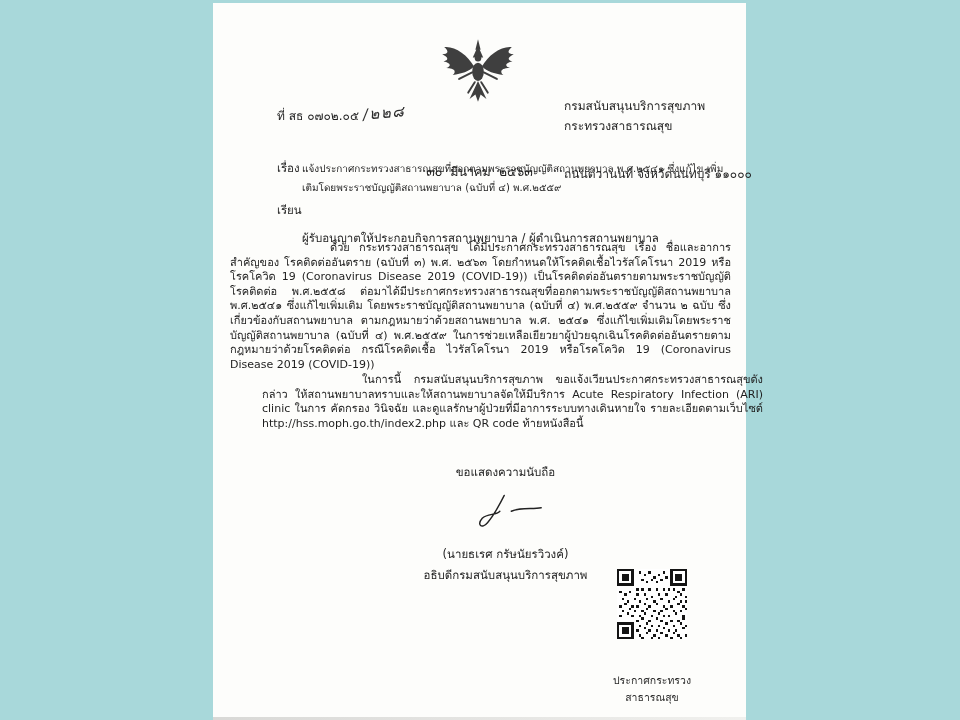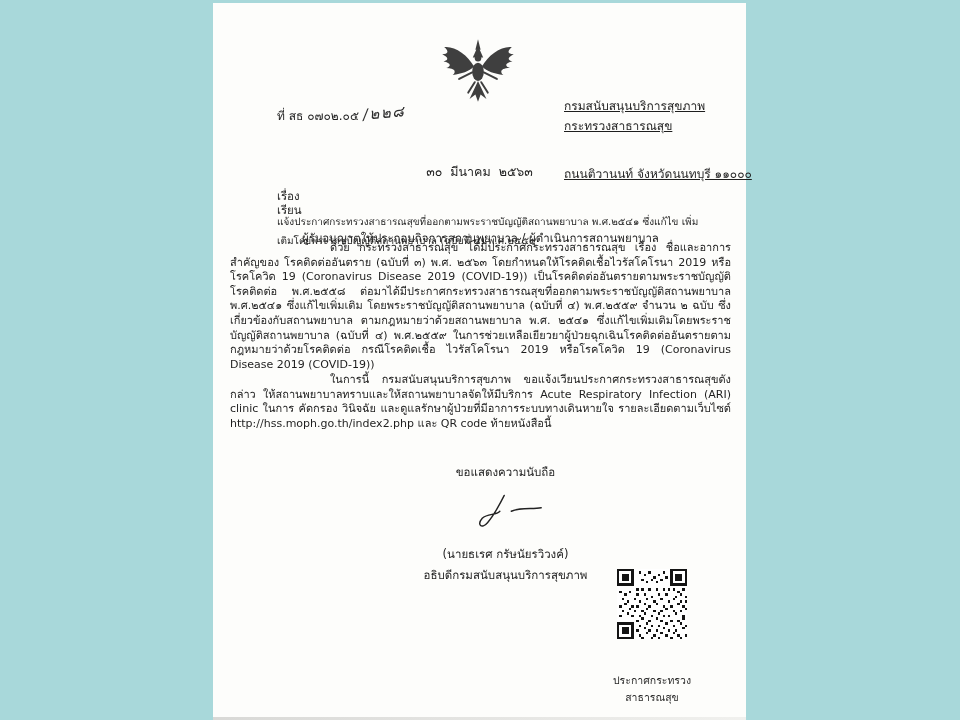--- a/index.html
+++ b/index.html
@@ -6,32 +6,32 @@
   body{font-family:"DejaVu Sans","Liberation Sans",sans-serif;}
   .slide{position:relative;width:960px;height:720px;background:#a8d8da;overflow:hidden;}
   .page{position:absolute;left:213px;top:3px;width:533px;height:717px;background:#fdfdfb;color:#1e1e1e;}
   .page::after{content:"";position:absolute;left:0;right:0;bottom:0;height:3px;
     background:linear-gradient(to right,#c9c9c6,#ebebe8);opacity:.7;}
   .abs{position:absolute;}
   .ref-line{left:64px;top:100px;font-size:12px;white-space:nowrap;}
   .ref-hand{display:inline-block;font-size:15px;font-style:italic;letter-spacing:1.5px;
     transform:rotate(-5deg) translateY(-2px);color:#2b2b2b;}
   .emblem{left:226px;top:31px;width:78px;height:86px;}
-  .agency{left:351px;top:93px;font-size:12px;line-height:20px;text-decoration:underline;}
+  .agency{left:351px;top:93px;font-size:12px;line-height:20px;}
   .date{left:0;top:146px;width:533px;text-align:center;font-size:12.5px;}
   .row{left:64px;display:flex;align-items:flex-start;}
   .row .lab{flex:0 0 25px;font-size:11.5px;}
-  .subject-row{top:184px;flex-direction:column;}
+  .subject-row{top:156px;}
   .subject-row .txt{width:424px;font-size:10px;line-height:19px;}
   .to-row{top:198px;}
   .to-row .txt{font-size:11.5px;}
   .para{left:17px;width:501px;font-size:11px;line-height:14.6px;text-align:justify;
     text-indent:100px;overflow-wrap:anywhere;}
   .p1{top:238px;}
-  .p2{top:370px;}
+  .p2{top:370px;margin-left:32px;}
   .p3{top:452px;text-align:left;}
   .closing-block{left:150px;top:460px;width:285px;text-align:center;}
   .closing-block .closing{font-size:11.5px;}
   .closing-block svg{display:block;margin:10px auto 2px auto;}
   .closing-block .name{font-size:11.5px;margin-top:10px;}
   .closing-block .title{font-size:11.5px;margin-top:3px;}
   .qr{left:404px;top:566px;width:70px;height:70px;}
   .qr-caption{left:374px;top:641px;width:130px;text-align:center;font-size:10.5px;color:#2a2a2a;margin-top:28px;}
   .footer{left:62px;top:620px;font-size:11.5px;line-height:19px;}
   .nowrap{white-space:nowrap;margin-top:28px;}

